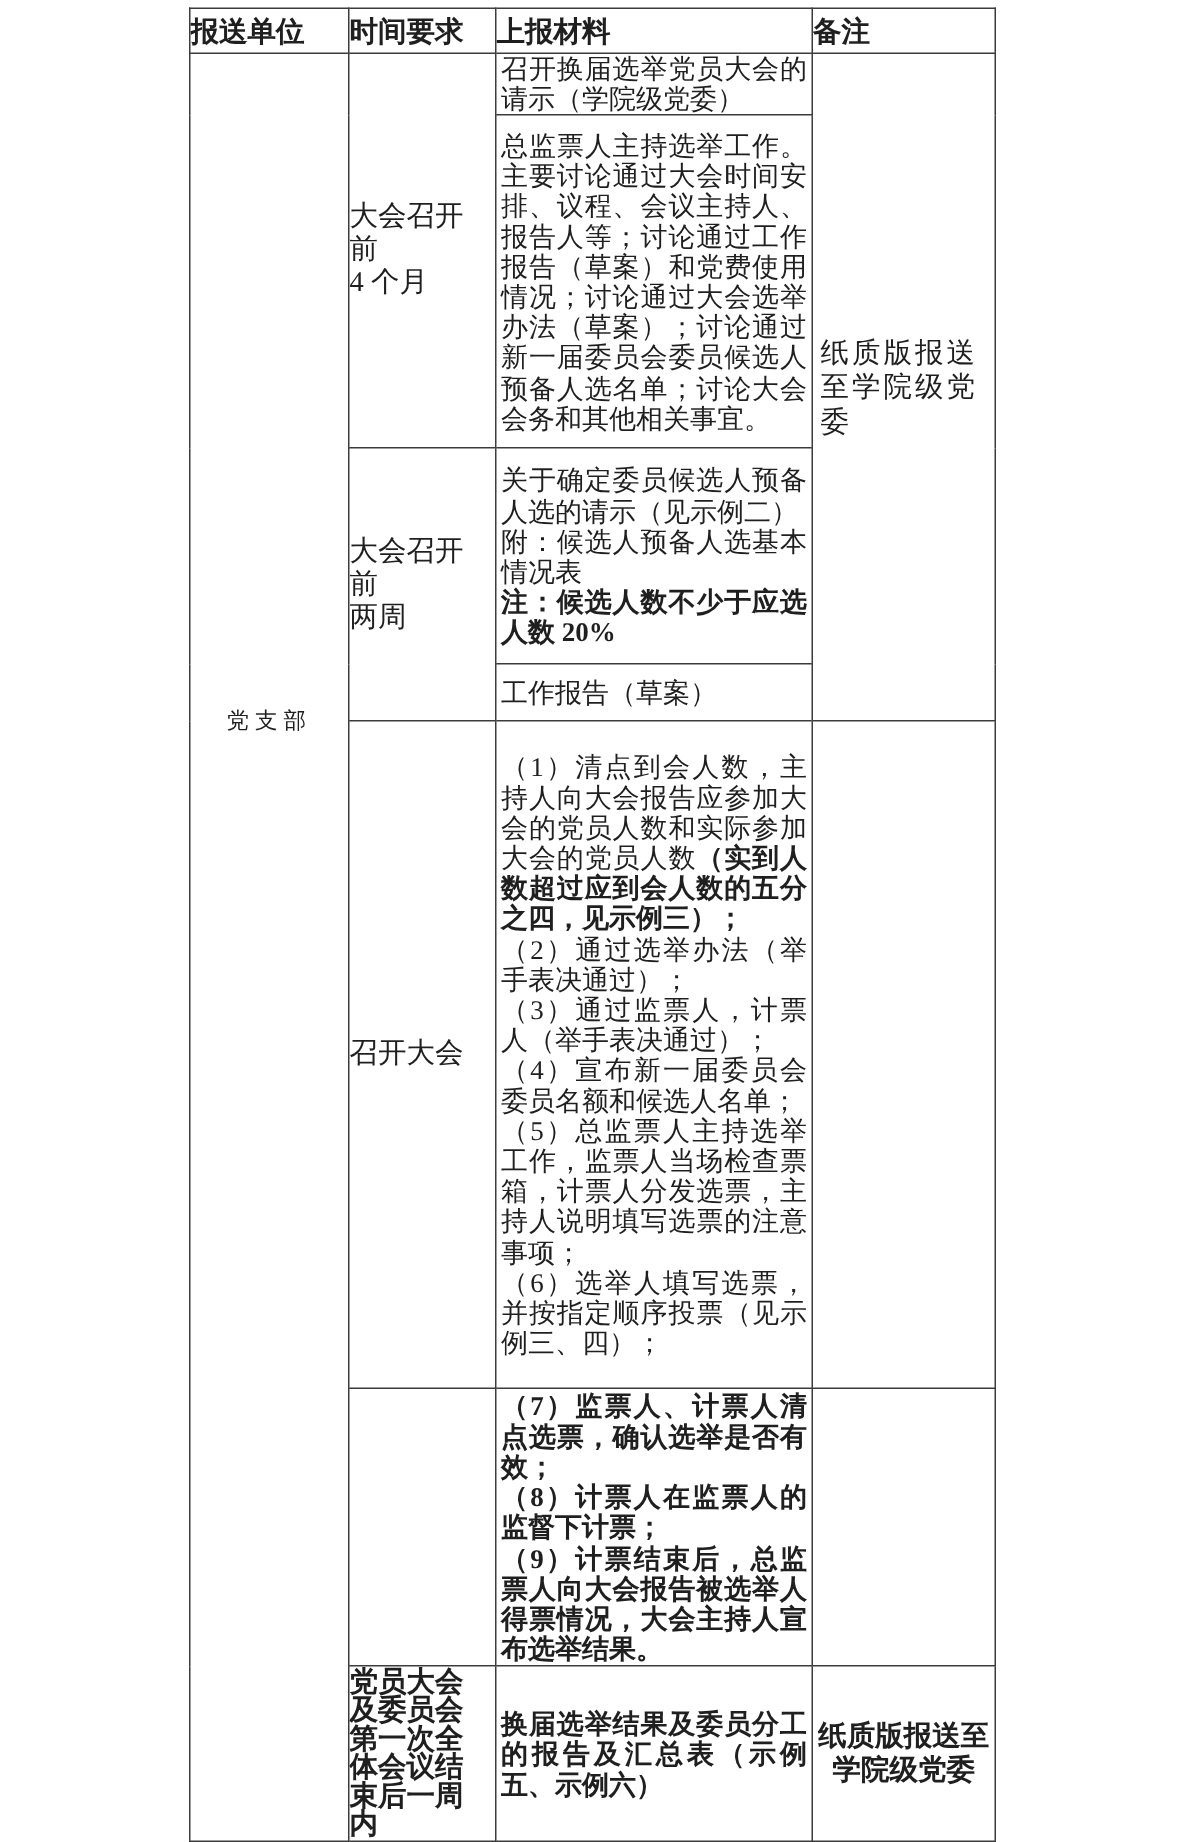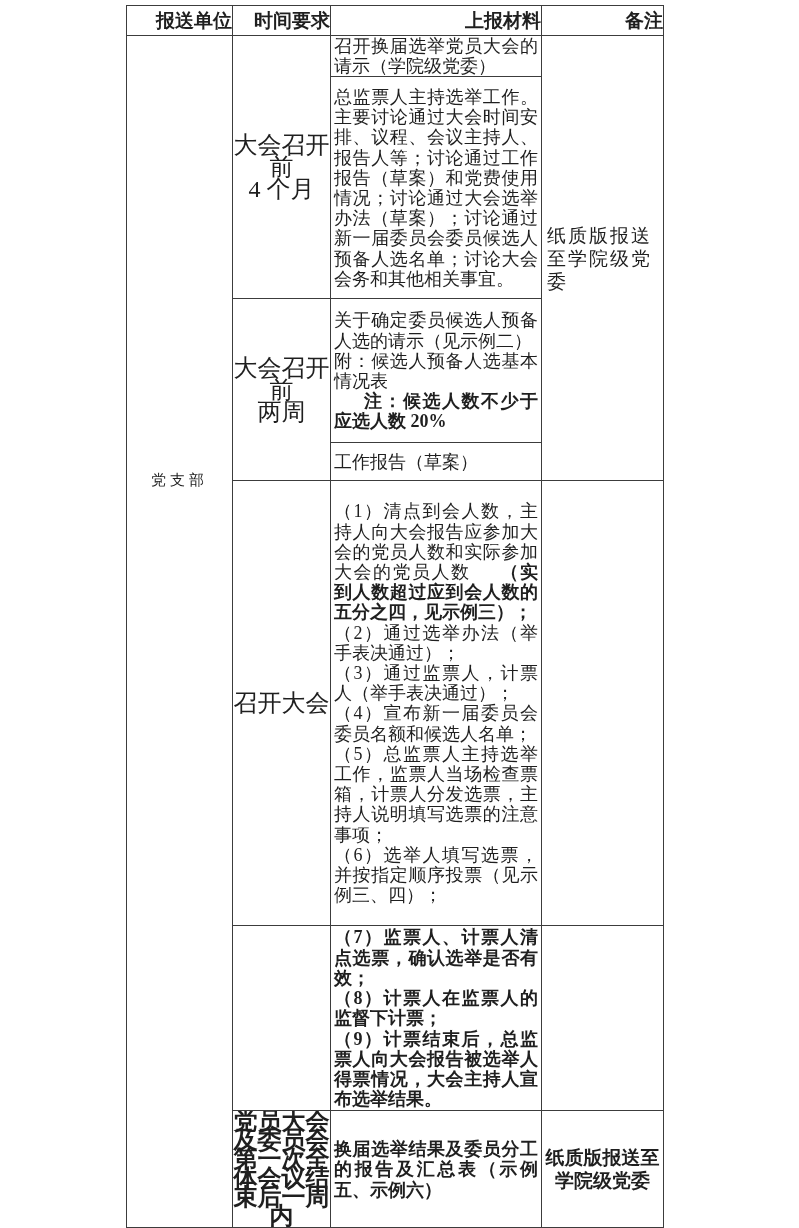--- a/index.html
+++ b/index.html
@@ -25,51 +25,51 @@
   .tbl col.c4 { width: 122px; }
   .tbl th, .tbl td {
     border: 1px solid #3c3c3c;
     padding: 0;
     overflow: hidden;
   }
   .tbl th {
     height: 29px;
     font-size: 19px;
     font-weight: bold;
-    text-align: right;
+    text-align: left;
     vertical-align: middle;
   }
   
   td.unit-cell { vertical-align: top; }
   .unit-inner {
     height: 888px;              
     display: flex;
     align-items: center;
     justify-content: center;
     font-size: 15px;
     letter-spacing: 4px;
   }
   td.time-cell {
-    text-align: center;
+    text-align: left;
     vertical-align: middle;
-    font-size: 24px;
+    font-size: 19px;
     line-height: 22px;
     white-space: pre-line;
   }
   td.time-cell.tight { line-height: 19px; }
   td.mat-cell {
     font-size: 18px;
     line-height: 20.2px;
     text-align: justify;
     vertical-align: middle;
     padding: 0 3px;
     white-space: pre-line;
     word-break: break-all;
   }
-  td.mat-cell b { font-weight: bold; margin-left: 30px; }
+  td.mat-cell b { font-weight: bold; }
   td.remark-cell {
     font-size: 19px;
     vertical-align: middle;
     white-space: pre-line;
     line-height: 23px;
     margin-left: 36px;
   }
   td.remark-cell.justify-like {
     text-align: left;
     padding-left: 5px;

